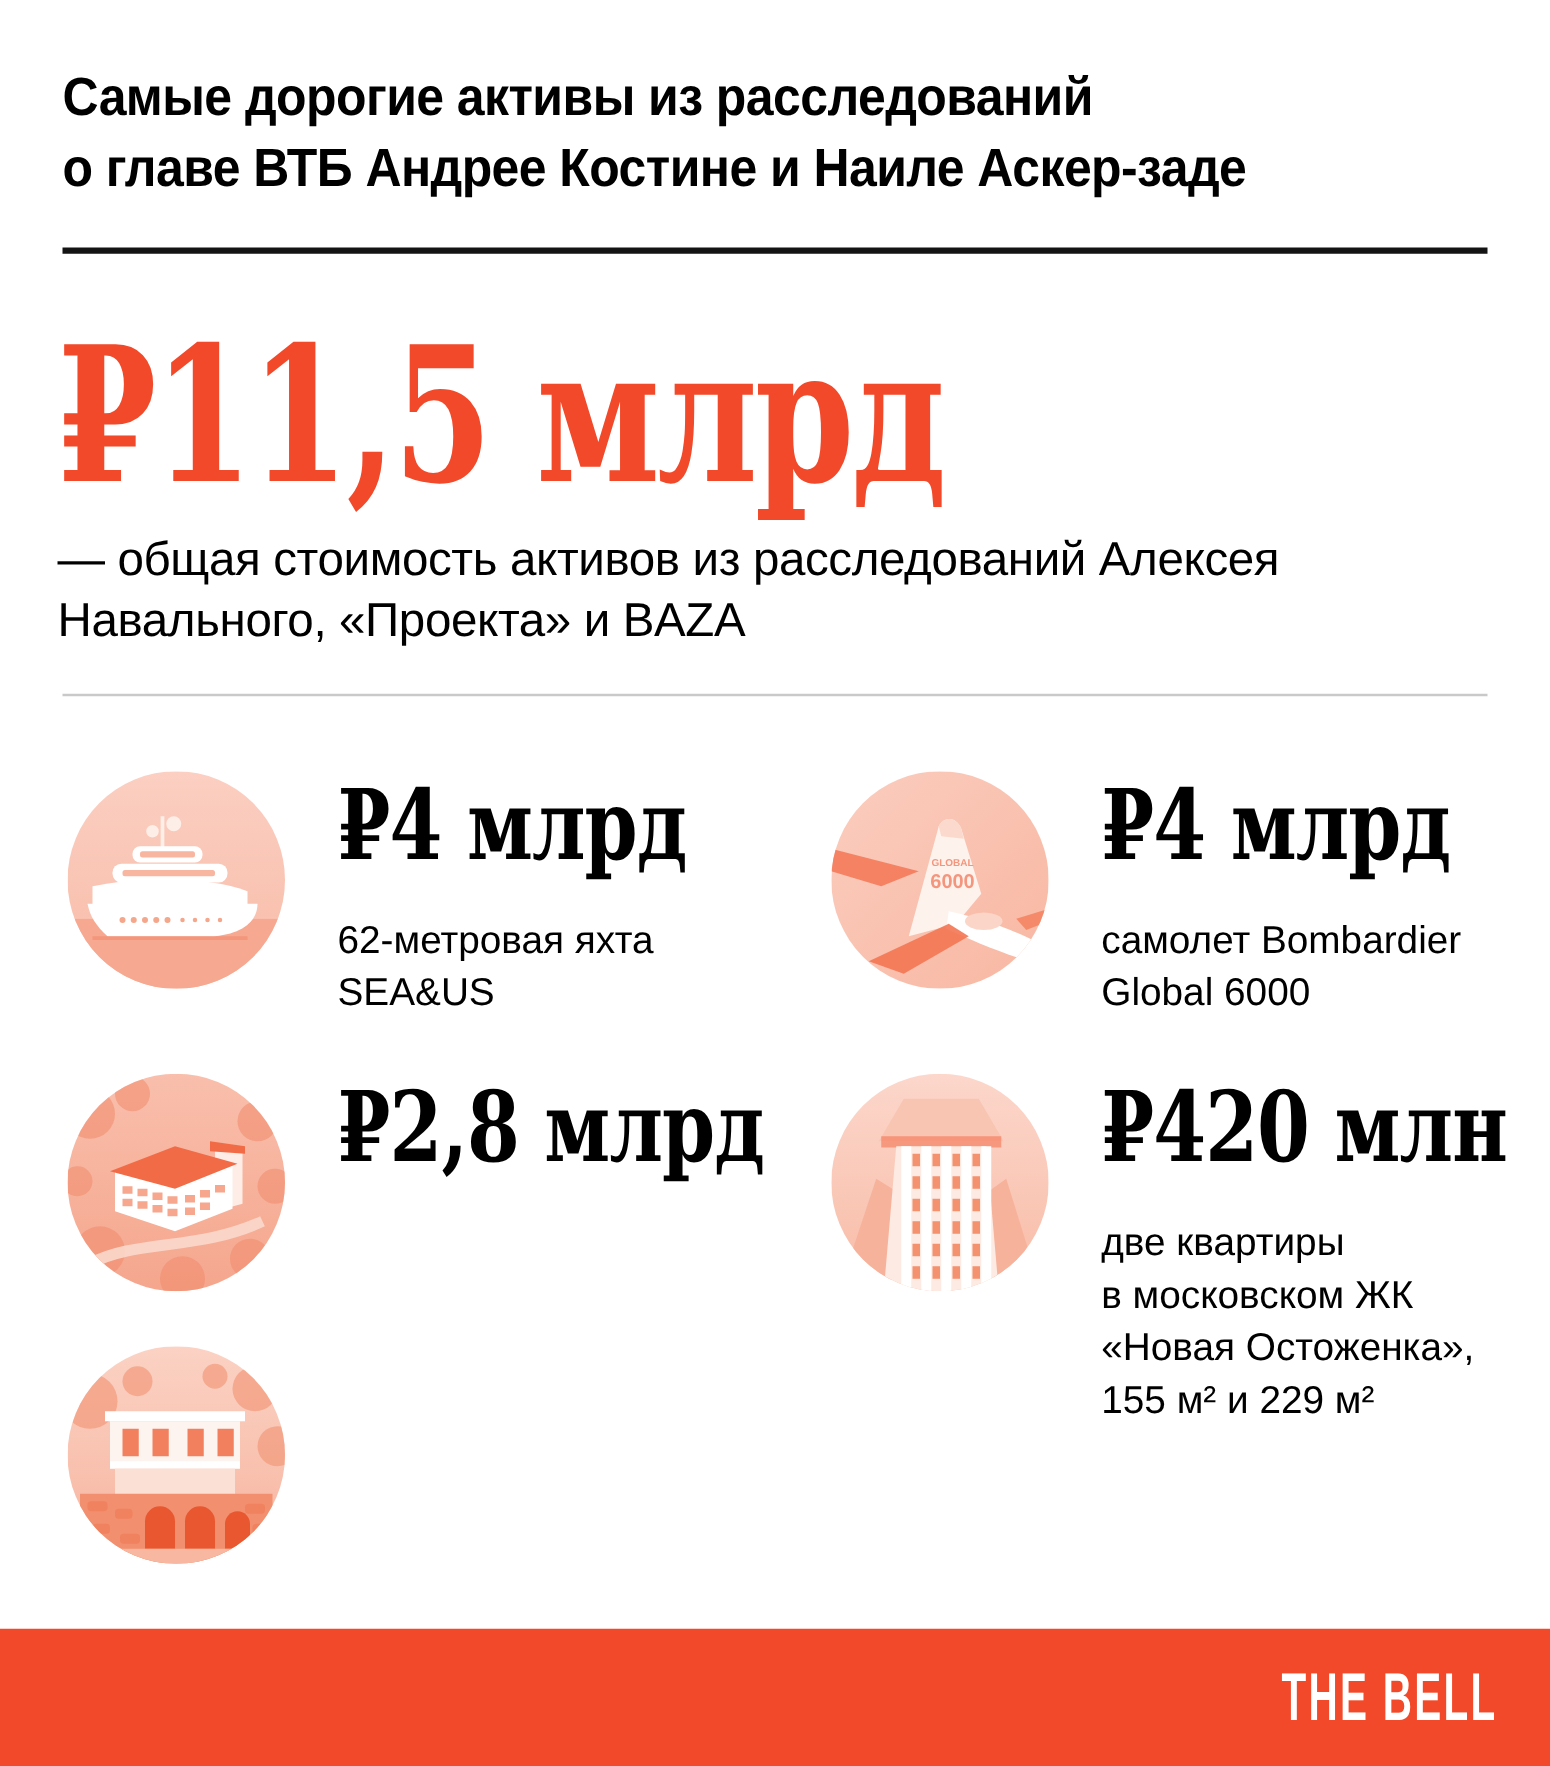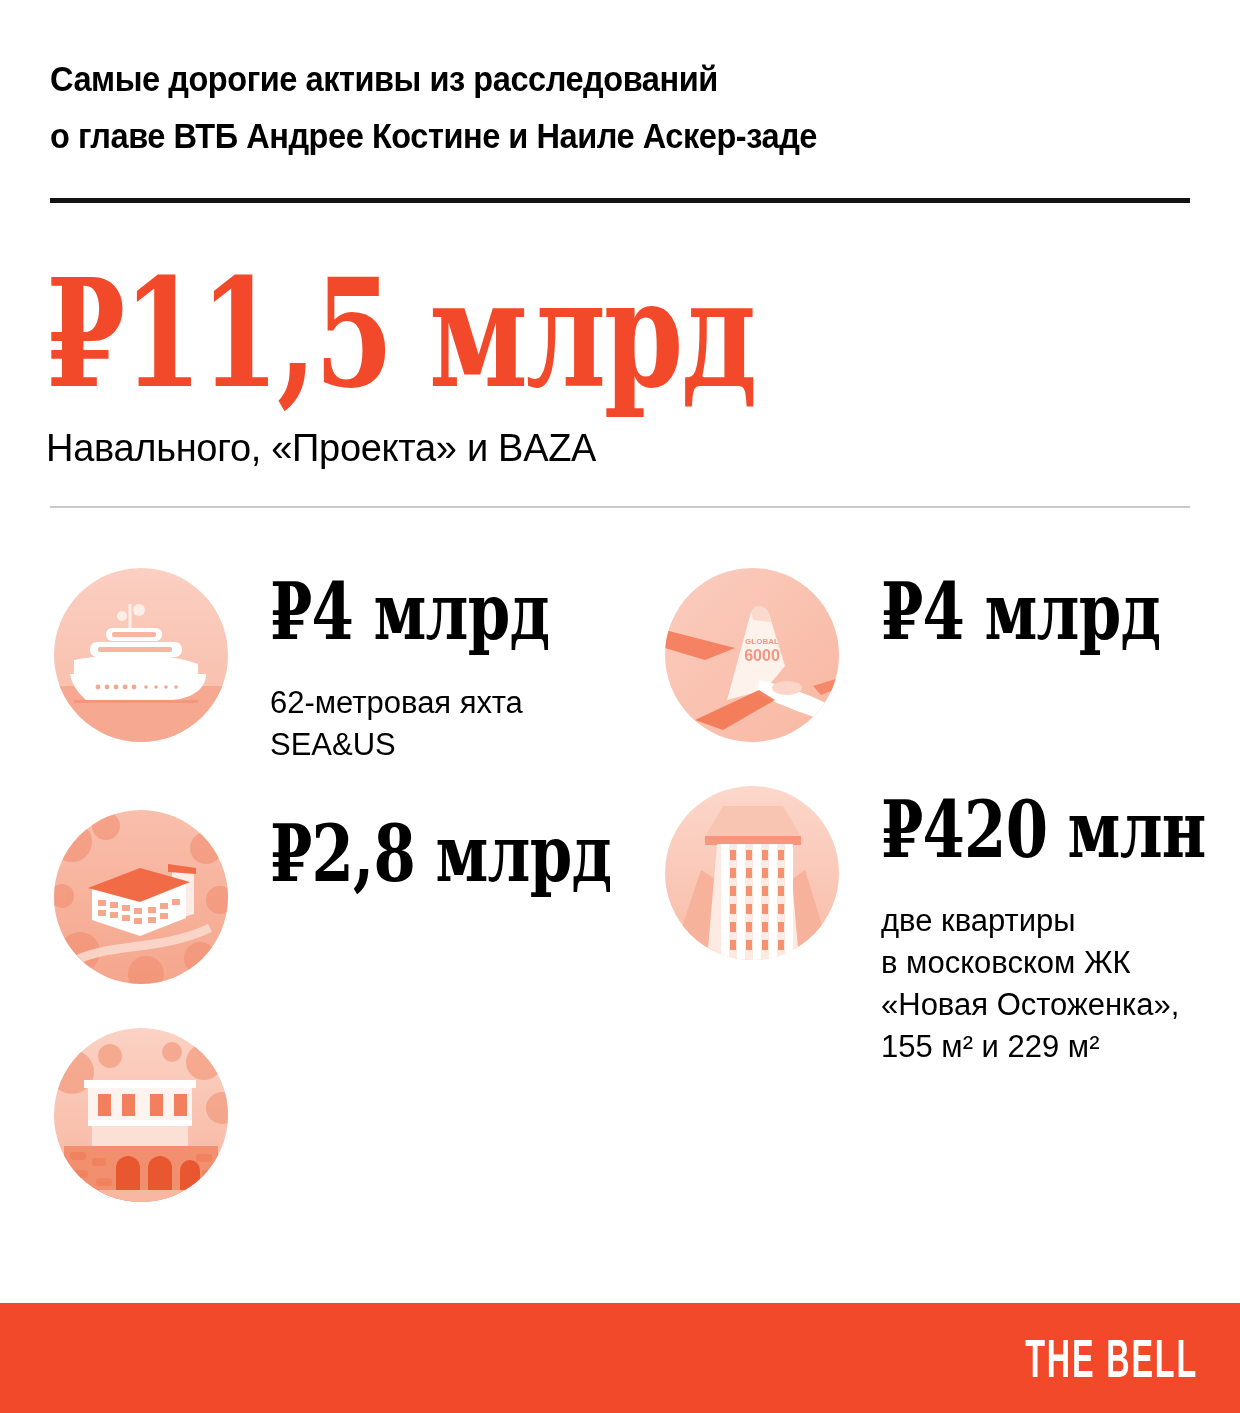--- a/index.html
+++ b/index.html
@@ -2,21 +2,21 @@
 <html lang="ru" style="--accent: #F2492A; --rule-dark: #141414; --rule-light: #C9C9C9; --photo-light: #FBCEC0; --photo-mid: #F8B29C; --photo-deep: #F37553;"><head>
 <meta charset="utf-8">
 <style>
   :root{
     --accent:#F2492A; --rule-dark:#141414; --rule-light:#C9C9C9; --text:#000;
   }
   html,body{margin:0;padding:0;background:#fff;}
   body{font-family:"Liberation Sans", sans-serif; color:var(--text);}
   .page{position:relative;width:1240px;height:1413px;overflow:hidden;background:#fff;}
 
-  .title{margin:0;padding:50px 50px 0 50px;font-size:35px;line-height:57px;font-weight:bold;letter-spacing:-0.5px;}
+  .title{margin:0;padding:50px 50px 0 50px;font-size:43px;line-height:57px;font-weight:bold;letter-spacing:-0.5px;}
   .title .line{display:block;transform:scaleX(0.93);transform-origin:left center;white-space:nowrap;}
 
   .rule-dark{height:5px;background:var(--rule-dark);margin:34px 50px 0 50px;}
   .rule-light{height:2px;background:var(--rule-light);margin:33px 50px 0 50px;}
 
   .total-amount{
     margin:55px 50px 0 46px;
     font-family:"DejaVu Serif","DejaVu Sans",serif;
     font-weight:bold;font-size:150px;line-height:150px;letter-spacing:-3px;
     color:var(--accent);white-space:nowrap;
@@ -57,20 +57,21 @@
   <h1 class="title">
     <span class="line">Самые дорогие активы из расследований</span>
     <span class="line">о главе ВТБ Андрее Костине и Наиле Аскер-заде</span>
   </h1>
 
   <div class="rule-dark"></div>
 
   <div class="total-amount">₽11,5 млрд</div>
 
   <p class="total-caption">
+    <span class="line">— общая стоимость активов из расследований Алексея</span>
     <span class="line">Навального, «Проекта» и BAZA</span>
   </p>
 
   <div class="rule-light"></div>
 
   <section class="assets">
 
     <div class="col-left">
 
       <div class="asset">
@@ -230,20 +231,24 @@
             <text x="97" y="76" font-family="Liberation Sans, sans-serif" font-size="8" font-weight="bold" fill="#F4967E" text-anchor="middle">GLOBAL</text>
             <text x="97" y="93" font-family="Liberation Sans, sans-serif" font-size="16" font-weight="bold" fill="#F4967E" text-anchor="middle">6000</text>
             <path d="M94,112 C122,118 150,128 174,142 L174,156 C146,150 114,136 92,126 Z" fill="#FFFFFF"></path>
             <ellipse cx="122" cy="120" rx="15" ry="7" fill="#FBD5C8"></ellipse>
             <path d="M30,152 L94,122 L110,132 L58,162 Z" fill="#F37553" opacity="0.9"></path>
             <path d="M148,118 L174,110 L174,120 L156,127 Z" fill="#F58A6B"></path>
           </svg>
         </div>
         <div class="asset-text">
           <div class="asset-value">₽4 млрд</div>
+          <div class="asset-desc">
+            <div class="desc-line">самолет Bombardier</div>
+            <div class="desc-line">Global 6000</div>
+          </div>
         </div>
       </div>
 
       <div class="asset">
         <div class="photo">
           <svg viewBox="0 0 174 174">
             <defs>
               <linearGradient id="tbg" x1="0" y1="0" x2="0" y2="1">
                 <stop offset="0" stop-color="#FCD7CB"></stop>
                   <stop offset="1" stop-color="#F8BBA6"></stop>

